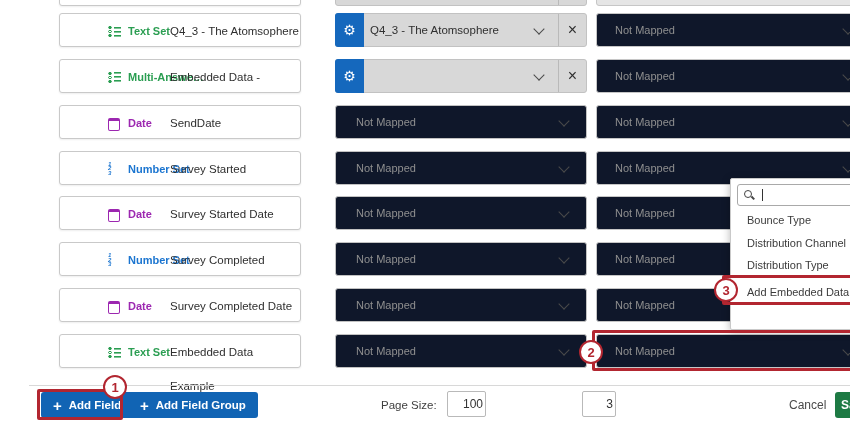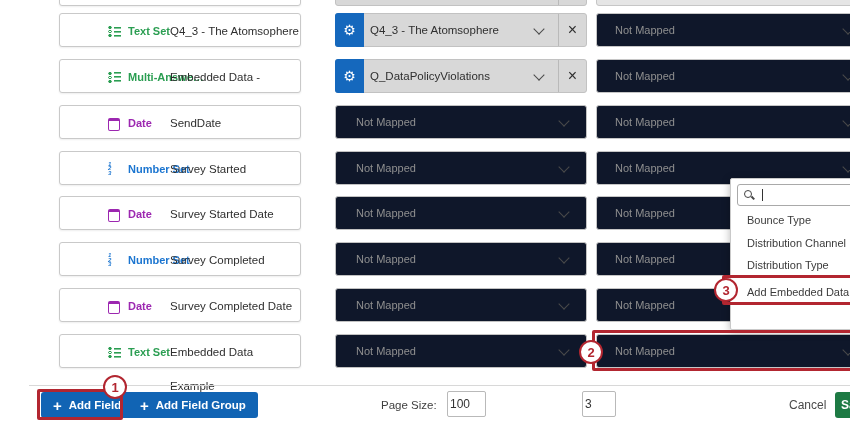--- a/index.html
+++ b/index.html
@@ -60,21 +60,21 @@
 
   
   #footer-divider{position:absolute;left:0;top:385px;width:850px;height:1px;background:#d8d8d8;}
   .btn-blue{position:absolute;top:392px;height:26px;background:#1164b4;border:none;border-radius:3px;color:#fff;display:inline-flex;align-items:center;padding:0 12px;font-size:11.5px;font-weight:bold;font-family:inherit;cursor:pointer;}
   #add-field{left:12px;}
   #add-field-group{left:99px;}
   .plus{font-size:15px;font-weight:bold;margin-right:7px;line-height:15px;}
   .flabel{position:absolute;top:399px;font-size:11.5px;color:#3f3f3f;}
   #page-size-label{left:352px;width:73px;text-align:left;}
   #sources-label{left:463px;width:85px;text-align:right;}
-  .fbox{position:absolute;top:391px;height:26px;border:1px solid #b9b9b9;border-radius:2px;text-align:left;font-size:12px;color:#333;font-family:inherit;box-sizing:border-box;background:#fff;}
+  .fbox{position:absolute;top:391px;height:26px;border:1px solid #b9b9b9;border-radius:2px;text-align:right;font-size:12px;color:#333;font-family:inherit;box-sizing:border-box;background:#fff;}
   #page-size-input{left:418px;width:39px;}
   #sources-input{left:553px;width:34px;}
   #cancel-link{position:absolute;left:760px;top:398px;font-size:12px;color:#4a4a4a;cursor:pointer;}
   #save-btn{position:absolute;left:806px;top:392px;width:40px;height:26px;background:#1d7a44;color:#fff;border:none;border-radius:3px;font-size:12px;font-weight:bold;font-family:inherit;cursor:pointer;}
 
   
   .ann-box{position:absolute;border:3px solid #b22630;box-sizing:border-box;z-index:55;border-radius:2px;}
   #ann-box-1{left:8px;top:389px;width:86px;height:31px;}
   #ann-box-2{left:563px;top:330px;width:281px;height:41px;}
   #ann-box-3{left:693px;top:275px;width:153px;height:30px;}
@@ -124,21 +124,20 @@
     <div class="row" style="top: 58.86px;">
       <div class="card left">
         <span class="ficon icon-list" style="color: rgb(43, 158, 82);"></span>
         <span class="ftype" style="color: rgb(43, 158, 82);">Multi-Answe…</span>
         <span class="fname">Embedded Data - Q_Dat…</span>
       </div>
       <div class="card mid mapped">
         <span class="gear-btn">
             <span class="gear-glyph">⚙</span>
           </span>
-        <span class="mid-value">Q_DataPolicyViolations</span>
         <span class="chev"></span>
         <span class="x-seg">
             <span class="x-glyph">×</span>
           </span>
       </div>
 
       <div class="card right notmapped">
         <span class="nm-text">Not Mapped</span>
         <span class="chev"></span>
       </div>

